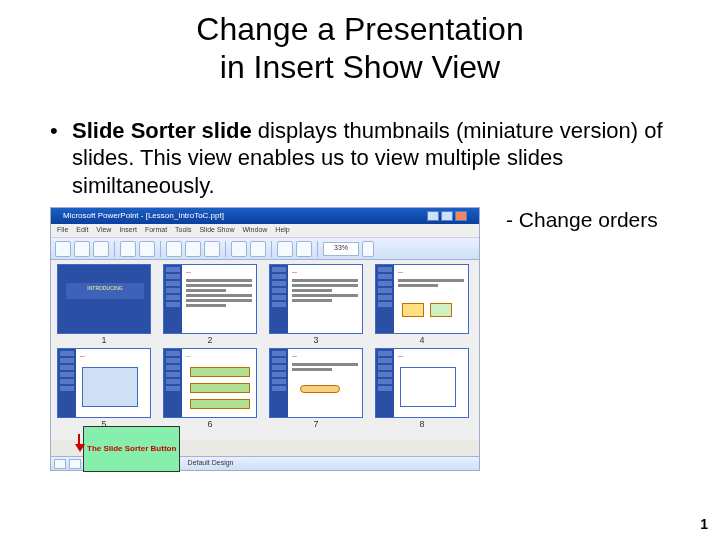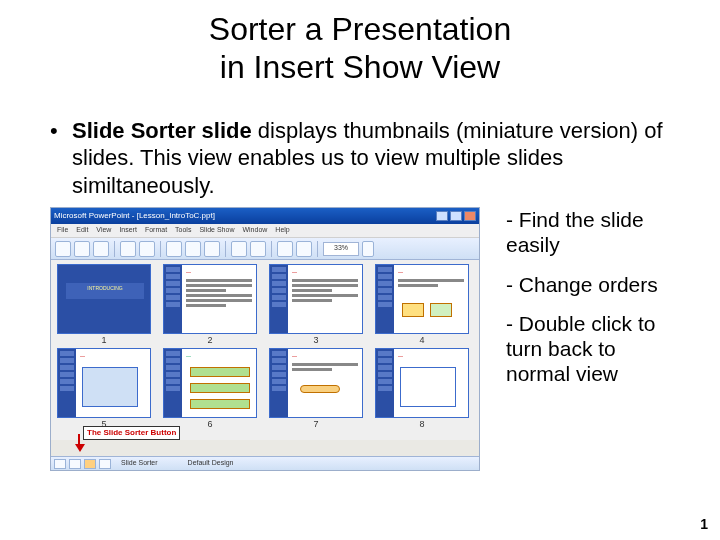--- a/index.html
+++ b/index.html
@@ -12,21 +12,21 @@
   .bullet .text { flex: 1; }
   .bullet .text .bold { font-weight: 700; }
   .row { display: flex; margin-top: 8px; }
   .screenshot-col { width: 430px; flex: 0 0 430px; }
   .side-col { flex: 1; font-size: 21px; line-height: 1.2; padding-left: 26px; }
   .side-item { margin-bottom: 14px; }
   .pagenum { position: absolute; right: 12px; bottom: 8px; font-size: 14px; font-weight: 700; }
 
   
   .ppshot { width: 430px; height: 264px; border: 1px solid #9caecb; background: #eae9e4; font-size: 8px; color: #333; position: relative; }
-  .pp-titlebar { height: 16px; background: linear-gradient(#1b5fc5, #0a3f9e); display: flex; align-items: center; padding: 0 3px; color: #fff; font-size: 8px; }
+  .pp-titlebar { height: 16px; background: linear-gradient(#1b5fc5, #0a3f9e); display: flex; align-items: center; padding: 0 12px; color: #fff; font-size: 8px; }
   .pp-titlebar .ctl { width: 12px; height: 10px; background: #cfe0ff; margin-left: 2px; border: 1px solid #5a7fc0; }
   .pp-titlebar .spacer { flex: 1; }
   .pp-menubar { height: 14px; background: #efeff0; display: flex; align-items: center; gap: 8px; padding: 0 6px; font-size: 7px; color: #3a3a3a; border-bottom: 1px solid #d0d0d0; }
   .pp-menubar span { text-decoration: underline; text-decoration-color: transparent; }
   .pp-toolbar { height: 22px; background: linear-gradient(#e8f0ff, #cfe0f5); display: flex; align-items: center; gap: 3px; padding: 0 4px; border-bottom: 1px solid #a0b4d6; }
   .pp-toolbar .tbtn { width: 16px; height: 16px; background: #f6faff; border: 1px solid #9ab3d8; border-radius: 2px; }
   .pp-toolbar .tbtn.small { width: 12px; }
   .pp-toolbar .sep { width: 1px; height: 16px; background: #a0b4d6; margin: 0 2px; }
   .pp-toolbar .zoom { width: 36px; height: 14px; background: #fff; border: 1px solid #a0b4d6; font-size: 7px; display: flex; align-items: center; justify-content: center; }
   .pp-sorter { height: 180px; background: #efefef; padding: 4px 6px; overflow: hidden; }
@@ -42,31 +42,31 @@
   .thumb .para { position: absolute; left: 22px; top: 14px; right: 4px; display: flex; flex-direction: column; gap: 2px; }
   .thumb .para div { height: 3px; background: #888; }
   .thumb .para div.short { width: 60%; }
   .thumb .colorbox { position: absolute; width: 22px; height: 14px; background: #f0a030; border: 1px solid #c07000; }
   .thumb .window { position: absolute; left: 24px; top: 18px; width: 56px; height: 40px; background: #cfe0f5; border: 1px solid #3c6bcc; }
   .numlabel { height: 12px; text-align: center; font-size: 9px; color: #333; padding-top: 1px; }
   .pp-status { position: absolute; left: 0; right: 0; bottom: 0; height: 14px; background: linear-gradient(#e8f0ff, #cfe0f5); border-top: 1px solid #a0b4d6; display: flex; align-items: center; font-size: 7px; color: #333; }
   .pp-status .vbtn { width: 12px; height: 10px; background: #f6faff; border: 1px solid #9ab3d8; margin-left: 3px; }
   .pp-status .label1 { margin-left: 10px; }
   .pp-status .label2 { margin-left: 30px; }
-  .callout { position: absolute; left: 32px; top: 218px; background: #ffffff; border: 1px solid #333; font-size: 8px; padding: 1px 3px; color: #c00; font-weight: bold; }
+  .callout { position: absolute; left: 32px; top: 218px; background: #86efac; border: 1px solid #333; font-size: 8px; padding: 17px 3px; color: #c00; font-weight: bold; }
   .arrow { position: absolute; left: 24px; top: 236px; width: 0; height: 0; border-left: 5px solid transparent; border-right: 5px solid transparent; border-top: 8px solid #c00; }
   .arrow-line { position: absolute; left: 27px; top: 226px; width: 2px; height: 12px; background: #c00; }
 </style>
 </head>
 <body>
 
 <div class="slide">
 
   <h1 class="title">
-    <span>Sorter a Presentation</span><br>
+    <span>Change a Presentation</span><br>
     <span>in Insert Show View</span>
   </h1>
 
   <div class="body">
     <div class="bullet">
       <div class="dot">•</div>
       <div class="text"><span class="bold">Slide Sorter slide</span><span> displays thumbnails (miniature version) of slides. This view enables us to view multiple slides similtaneously.</span></div>
     </div>
 
     <div class="row">
@@ -266,21 +266,19 @@
           </div>
 
           <div class="callout">The Slide Sorter Button</div>
           <div class="arrow-line"></div>
           <div class="arrow"></div>
         </div>
 
       </div>
 
       <div class="side-col">
-        <div class="side-item">- Find the slide easily</div>
         <div class="side-item">- Change orders</div>
-        <div class="side-item">- Double click to turn back to normal view</div>
       </div>
     </div>
   </div>
 
   <div class="pagenum">1</div>
 </div>
 
 </body></html>

